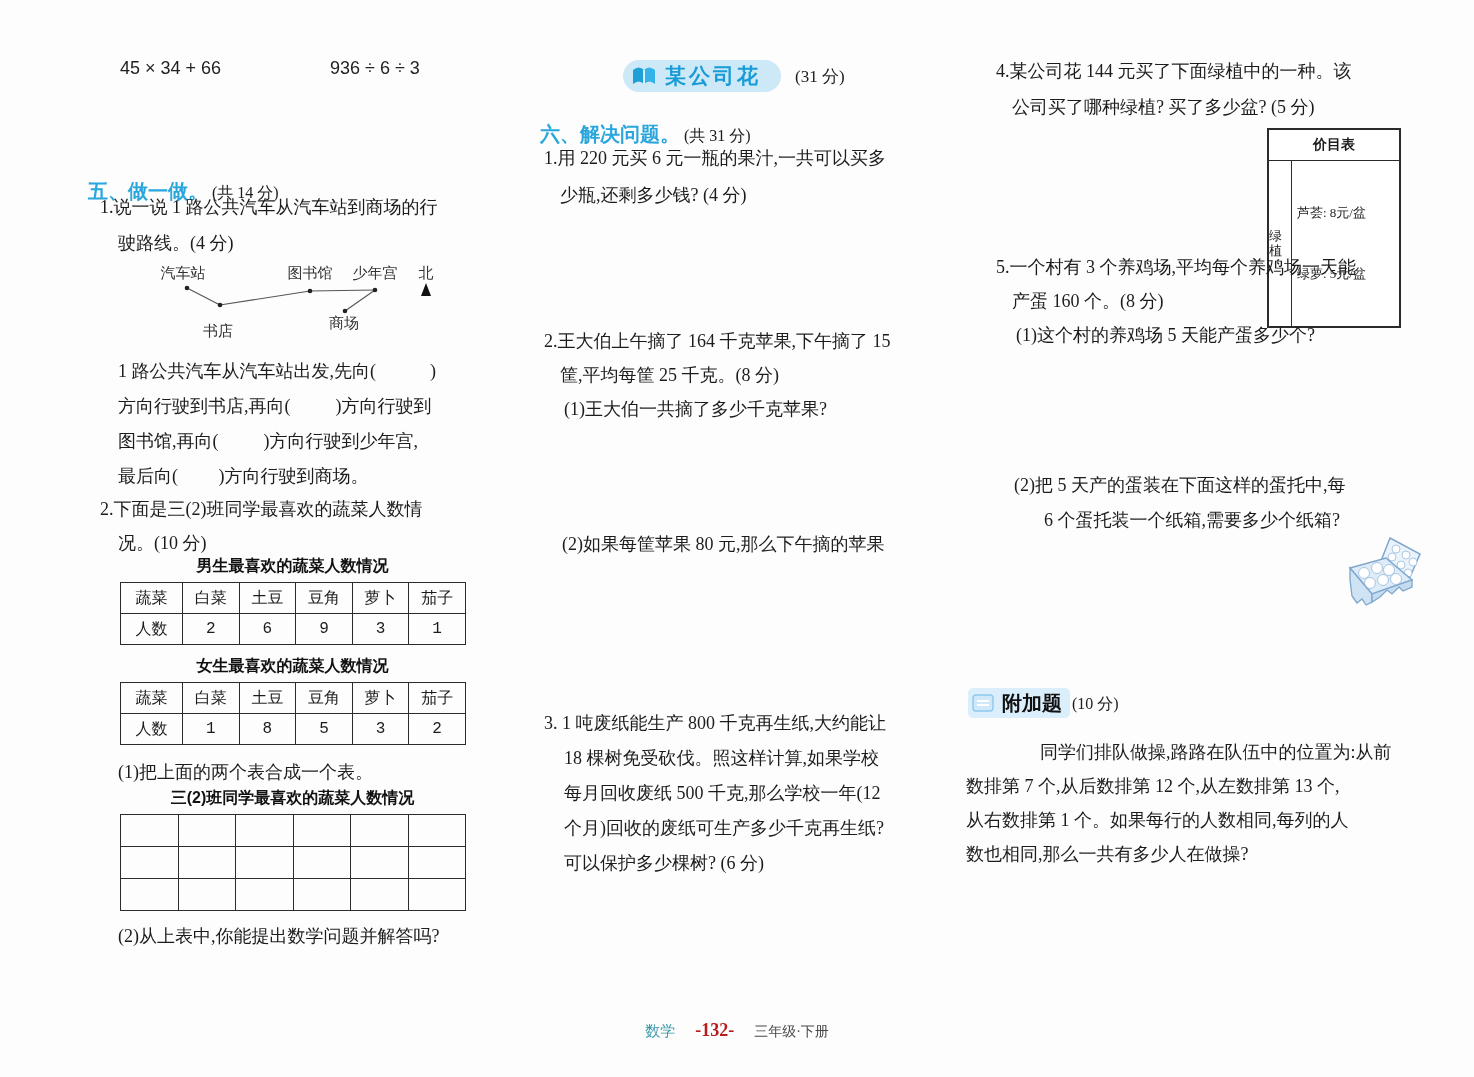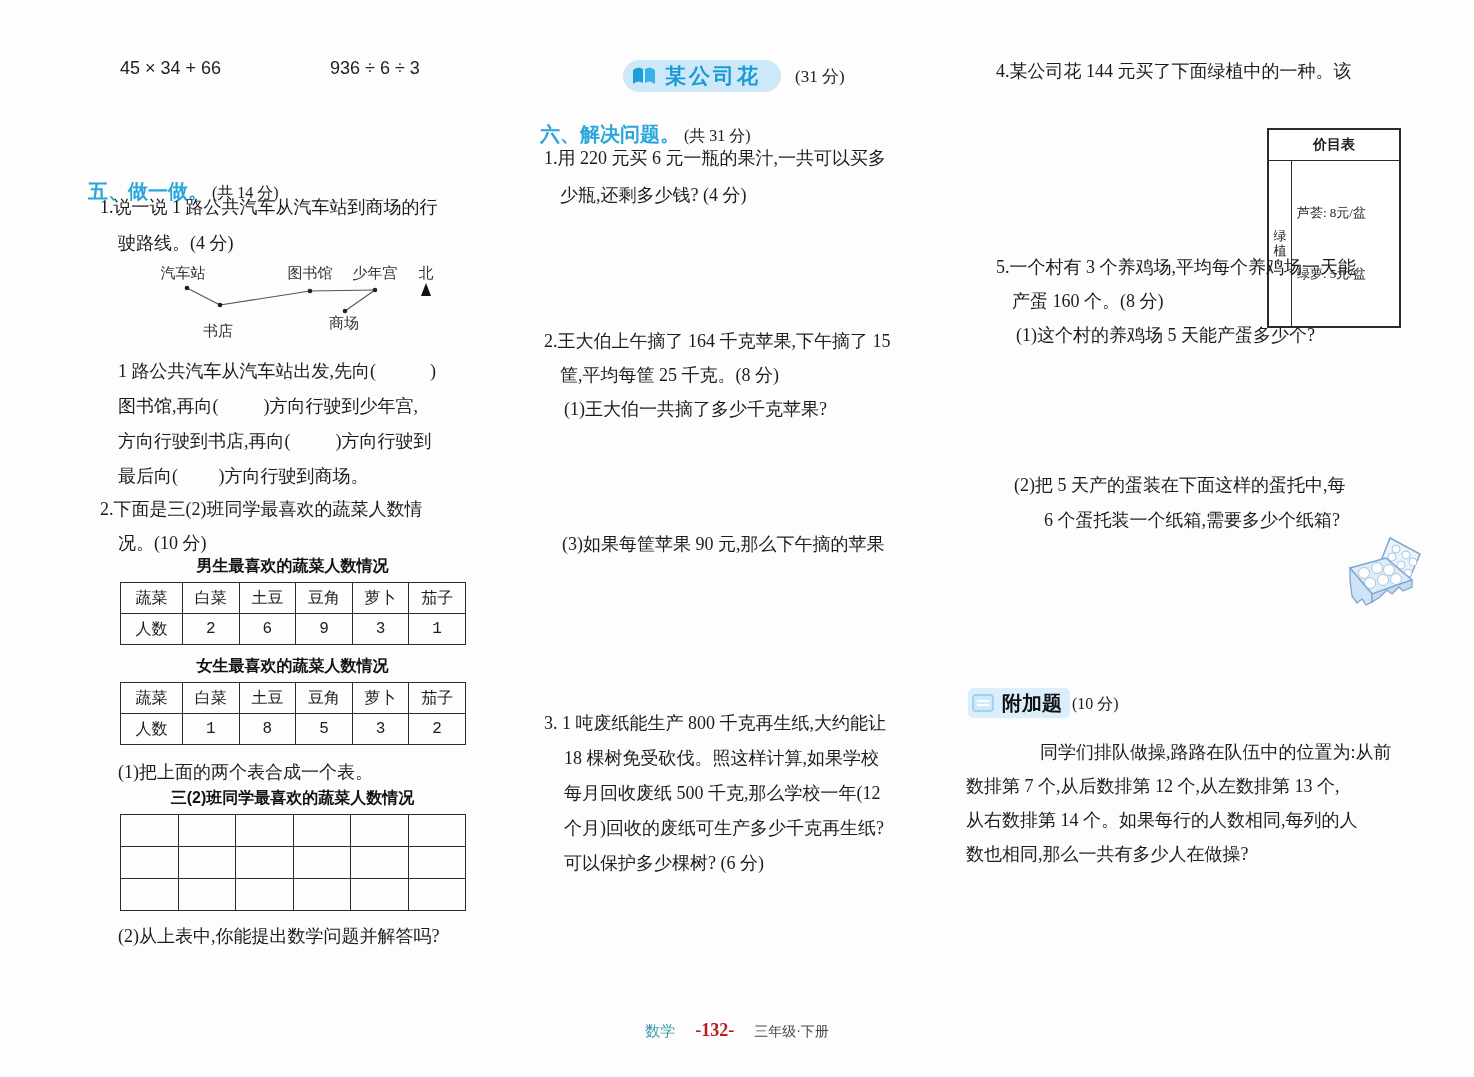--- a/index.html
+++ b/index.html
@@ -24,21 +24,21 @@
                font-family:"Liberation Sans","DejaVu Sans",sans-serif;}
   .badge-score{margin-left:14px;font-size:17px;color:#1c1c1c;white-space:pre;}
   .addon-bg{position:absolute;background:#dbeefb;border-radius:5px;}
   .addon-title{position:absolute;font-weight:bold;font-size:20px;color:#111;
                font-family:"Liberation Sans","DejaVu Sans",sans-serif;white-space:pre;}
   .addon-score{position:absolute;font-size:16px;color:#1c1c1c;white-space:pre;}
   .price{position:absolute;left:1267px;top:128px;width:134px;border:2px solid #2b2b2b;background:#fff;box-sizing:border-box;}
   .price-head{border-bottom:1.6px solid #2b2b2b;text-align:center;font-weight:bold;font-size:14px;padding:6px 0;}
   .price-body{display:flex;}
   .price-cat{width:22px;border-right:1.6px solid #2b2b2b;display:flex;align-items:center;justify-content:center;
-             font-size:13px;line-height:1.15;word-break:break-all;text-align:center;padding:2px 0;}
+             font-size:13px;line-height:1.15;word-break:break-all;padding:2px 0;}
   .price-items{flex:1;font-size:13px;line-height:1.55;padding:2px 0 2px 5px;white-space:pre;}
   .footer{position:absolute;left:0;right:0;top:1020px;display:flex;justify-content:center;align-items:baseline;gap:20px;}
   .footer-subject{color:#3a9aab;font-size:15px;font-family:"Liberation Sans","DejaVu Sans",sans-serif;}
   .footer-page{color:#b91c1c;font-weight:bold;font-size:18px;}
   .footer-volume{color:#4a4a4a;font-size:14px;}
   svg text{font-family:"Liberation Serif","DejaVu Serif",serif;}
 </style>
 </head>
 <body>
 
@@ -74,22 +74,22 @@
     <text x="80" y="80" text-anchor="middle" font-size="15" fill="#333">书店</text>
     <text x="172" y="22" text-anchor="middle" font-size="15" fill="#333">图书馆</text>
     <text x="237" y="22" text-anchor="middle" font-size="15" fill="#333">少年宫</text>
     <text x="206" y="72" text-anchor="middle" font-size="15" fill="#333">商场</text>
     <text x="288" y="22" text-anchor="middle" font-size="15" fill="#333">北</text>
     <polygon points="288,27 283,40 293,40" fill="#111"></polygon>
   </svg>
 
   <div class="para" style="left:118px;top:354px;width:410px">
     <div class="ln" style="line-height:35px">1 路公共汽车从汽车站出发,先向(            )</div>
+    <div class="ln" style="line-height:35px">方向行驶到书店,再向(          )方向行驶到</div>
     <div class="ln" style="line-height:35px">图书馆,再向(          )方向行驶到少年宫,</div>
-    <div class="ln" style="line-height:35px">方向行驶到书店,再向(          )方向行驶到</div>
     <div class="ln" style="line-height:35px">最后向(         )方向行驶到商场。</div>
   </div>
 
   <div class="para" style="left:100px;top:492px;width:420px">
     <div class="ln" style="line-height:34px">2.下面是三(2)班同学最喜欢的蔬菜人数情</div>
     <div class="ln" style="line-height:34px;padding-left:18px">况。(10 分)</div>
   </div>
 
   <div class="tbl-title" style="left:120px;top:556px">男生最喜欢的蔬菜人数情况</div>
   <table class="vtable" style="left:120px;top:582px;width:345px">
@@ -201,33 +201,34 @@
     <div class="ln" style="line-height:37px;padding-left:16px">少瓶,还剩多少钱? (4 分)</div>
   </div>
 
   <div class="para" style="left:544px;top:324px;width:425px">
     <div class="ln" style="line-height:34px">2.王大伯上午摘了 164 千克苹果,下午摘了 15</div>
     <div class="ln" style="line-height:34px;padding-left:16px">筐,平均每筐 25 千克。(8 分)</div>
     <div class="ln" style="line-height:34px;padding-left:20px">(1)王大伯一共摘了多少千克苹果?</div>
   </div>
 
   <div class="para" style="left:562px;top:527px;width:410px">
-    <div class="ln" style="line-height:34px">(3)如果每筐苹果 90 元,那么下午摘的苹果</div>
+    <div class="ln" style="line-height:34px">(2)如果每筐苹果 80 元,那么下午摘的苹果</div>
   </div>
 
   <div class="para" style="left:544px;top:706px;width:425px">
     <div class="ln" style="line-height:35px">3. 1 吨废纸能生产 800 千克再生纸,大约能让</div>
     <div class="ln" style="line-height:35px;padding-left:20px">18 棵树免受砍伐。照这样计算,如果学校</div>
     <div class="ln" style="line-height:35px;padding-left:20px">每月回收废纸 500 千克,那么学校一年(12</div>
     <div class="ln" style="line-height:35px;padding-left:20px">个月)回收的废纸可生产多少千克再生纸?</div>
     <div class="ln" style="line-height:35px;padding-left:20px">可以保护多少棵树? (6 分)</div>
   </div>
 
   <div class="para" style="left:996px;top:53px;width:445px">
     <div class="ln" style="line-height:36px">4.某公司花 144 元买了下面绿植中的一种。该</div>
+    <div class="ln" style="line-height:36px;padding-left:16px">公司买了哪种绿植? 买了多少盆? (5 分)</div>
   </div>
 
   <div class="price">
     <div class="price-head">价目表</div>
     <div class="price-body">
       <div class="price-cat">绿植</div>
       <div class="price-items">
         <div>芦荟: 8元/盆</div>
         <div>绿萝: 5元/盆</div>
       </div>
@@ -273,21 +274,21 @@
     <rect x="1" y="3" width="20" height="16" rx="3" fill="#cfe9fa" stroke="#8ec9ec" stroke-width="1.4"></rect>
     <line x1="5" y1="9" x2="17" y2="9" stroke="#ffffff" stroke-width="2"></line>
     <line x1="5" y1="13" x2="17" y2="13" stroke="#ffffff" stroke-width="2"></line>
   </svg>
   <div class="addon-title" style="left:1002px;top:690px">附加题</div>
   <div class="addon-score" style="left:1072px;top:694px">(10 分)</div>
 
   <div class="para" style="left:966px;top:735px;width:475px">
     <div class="ln" style="line-height:34px;padding-left:74px">同学们排队做操,路路在队伍中的位置为:从前</div>
     <div class="ln" style="line-height:34px">数排第 7 个,从后数排第 12 个,从左数排第 13 个,</div>
-    <div class="ln" style="line-height:34px">从右数排第 14 个。如果每行的人数相同,每列的人</div>
+    <div class="ln" style="line-height:34px">从右数排第 1 个。如果每行的人数相同,每列的人</div>
     <div class="ln" style="line-height:34px">数也相同,那么一共有多少人在做操?</div>
   </div>
 
   <div class="footer">
     <span class="footer-subject">数学</span>
     <span class="footer-page">-132-</span>
     <span class="footer-volume">三年级·下册</span>
   </div>
 
 </div>

